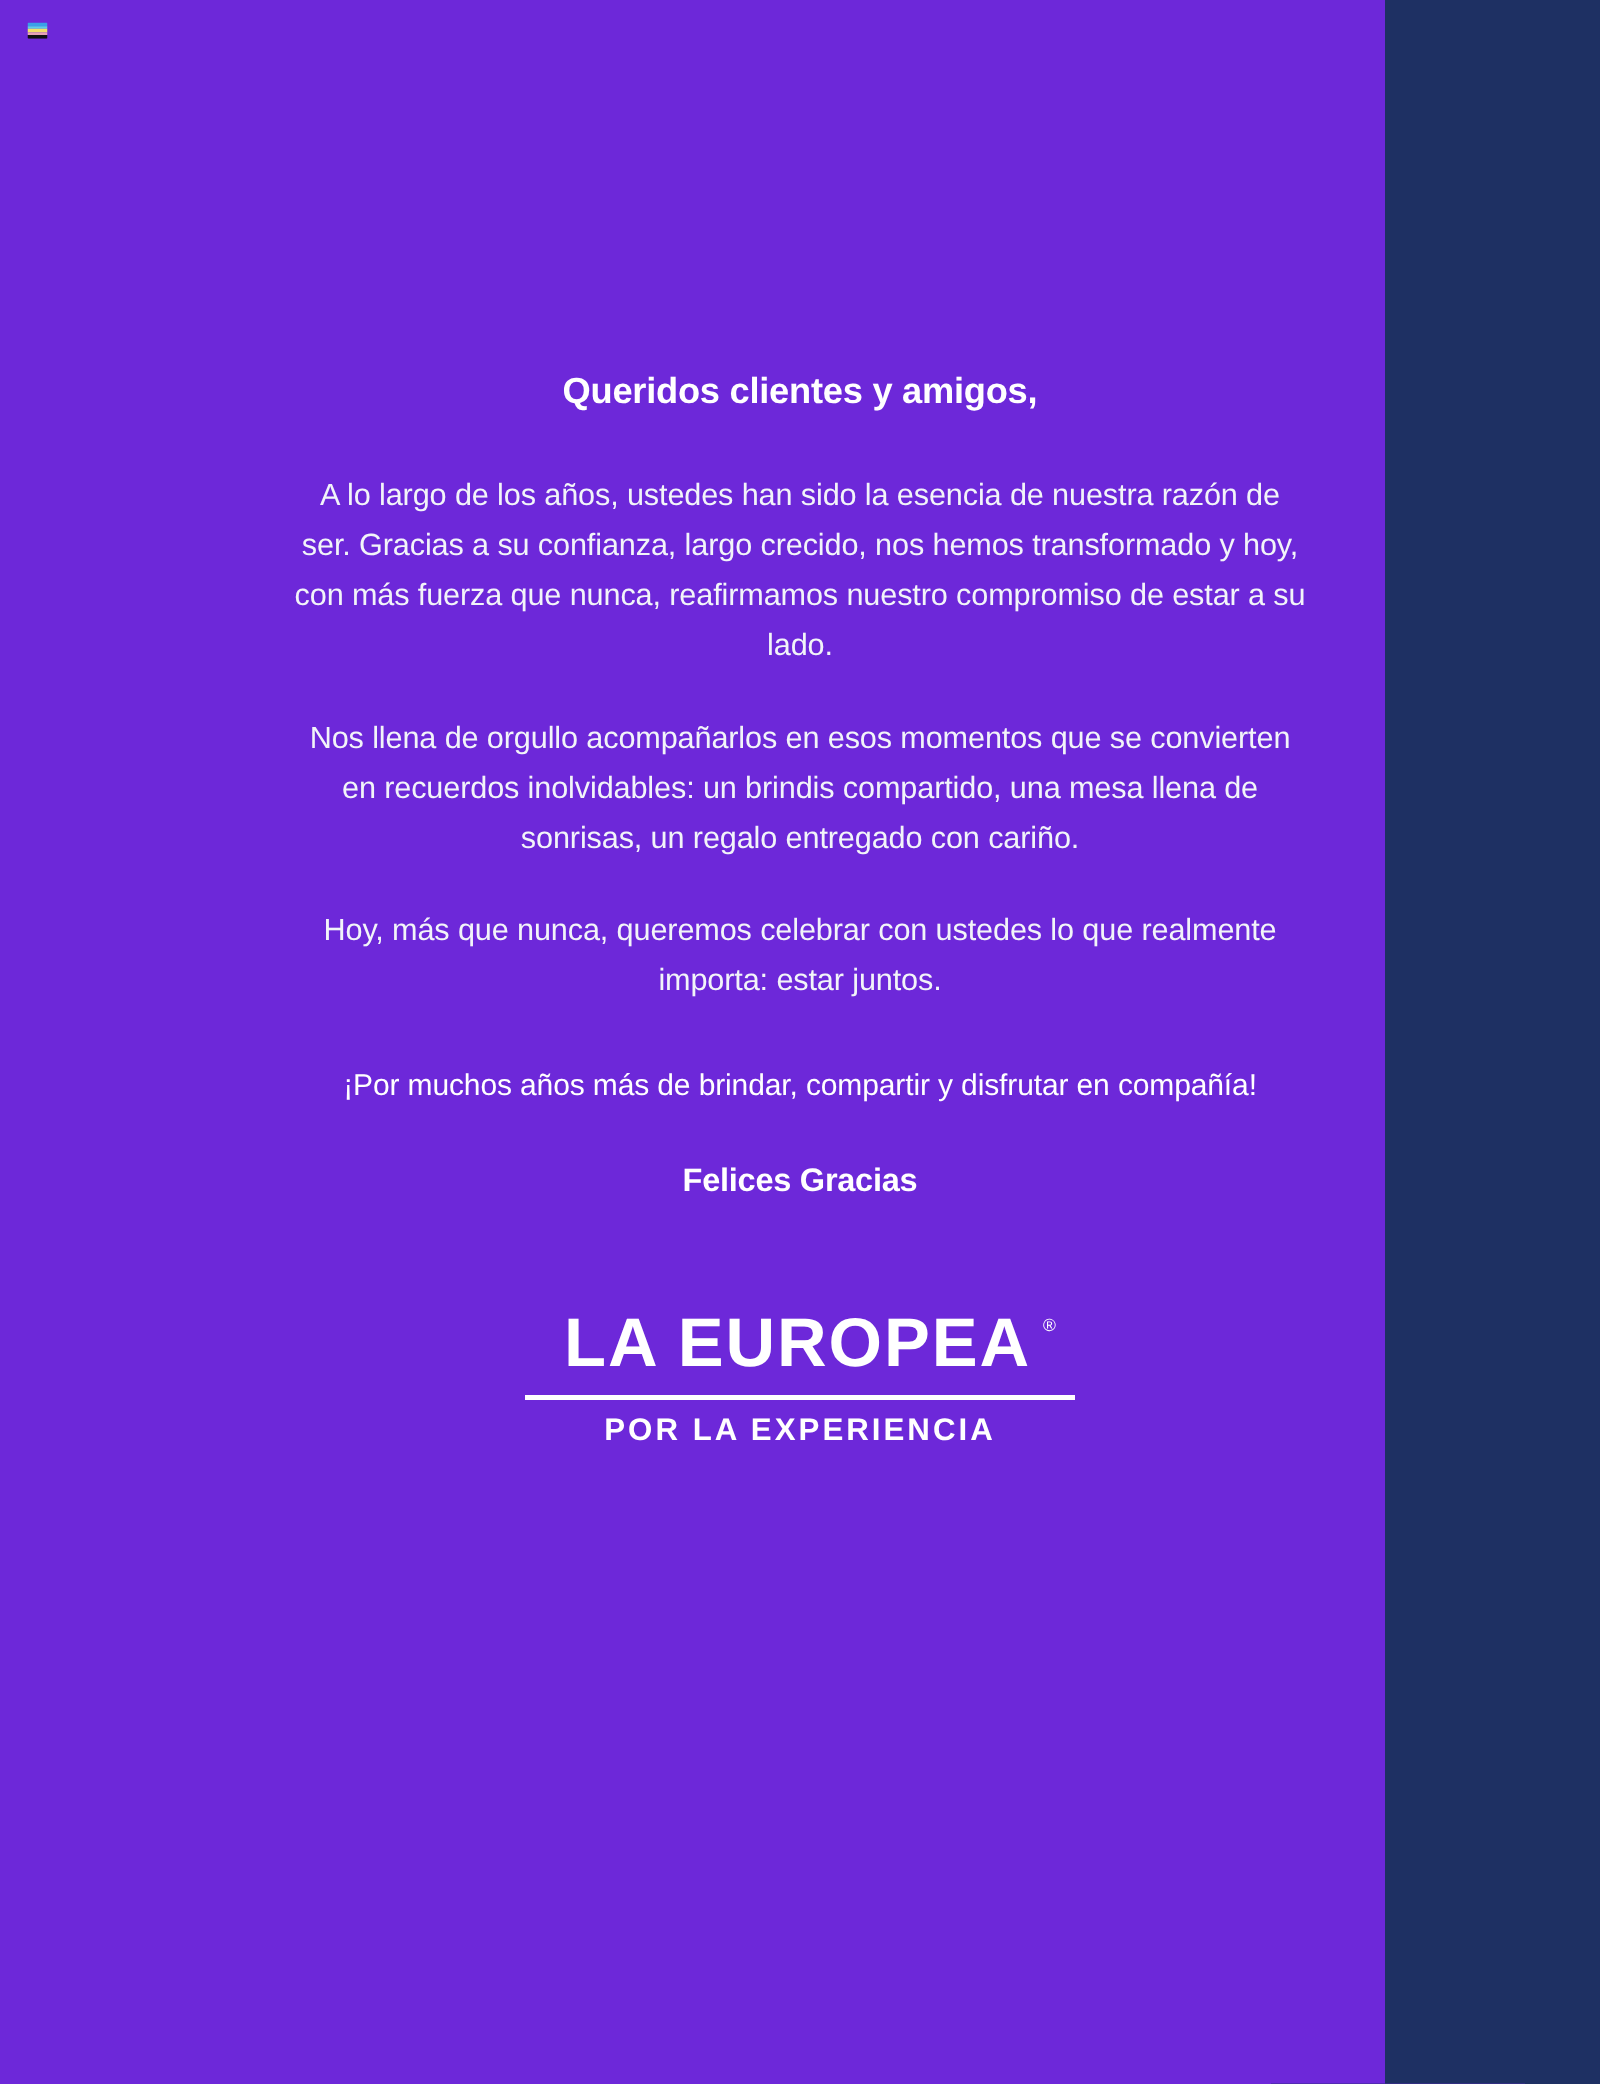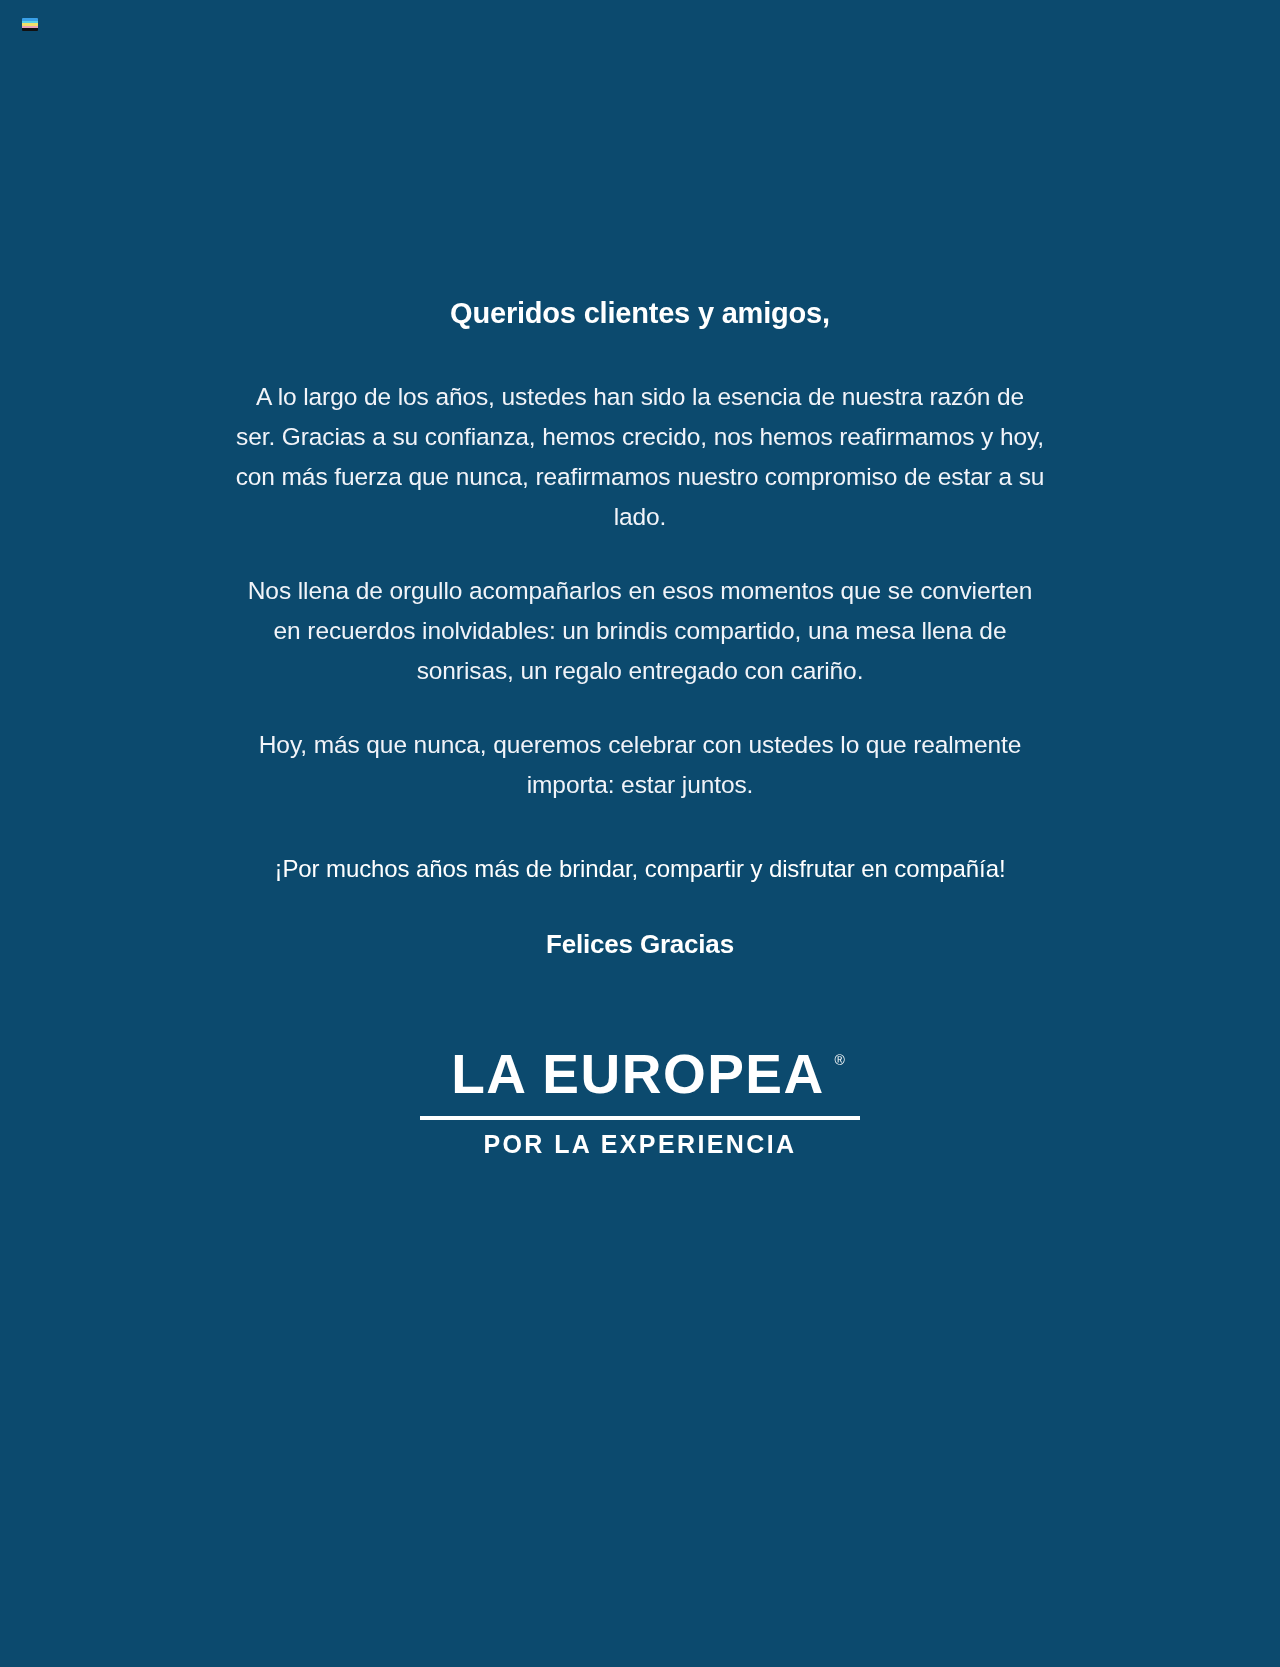--- a/index.html
+++ b/index.html
@@ -10,23 +10,23 @@
     width: 1280px;
     height: 1667px;
     background: #1e3063;
     font-family: "Liberation Sans", sans-serif;
     -webkit-font-smoothing: antialiased;
     overflow: hidden;
   }
 
   .page {
     position: relative;
-    width: 1280px;
+    width: 1108px;
     height: 1667px;
-    background: #0c4a6e;
+    background: #6d28d9;
     box-sizing: border-box;
   }
 
   
   .corner-marker {
     position: absolute;
     left: 22px;
     top: 18px;
     width: 16px;
     height: 13px;
@@ -147,21 +147,21 @@
     <i style="background:#f2e06a"></i>
     <i style="background:#e8a2b8"></i>
     <i style="background:#111111"></i>
   </div>
 
   <div class="content">
     <div class="letter">
 
       <h1 class="greeting">Queridos clientes y amigos,</h1>
 
-      <p class="para p1">A lo largo de los años, ustedes han sido la esencia de nuestra razón de ser. Gracias a su confianza, hemos crecido, nos hemos reafirmamos y hoy, con más fuerza que nunca, reafirmamos nuestro compromiso de estar a su lado.</p>
+      <p class="para p1">A lo largo de los años, ustedes han sido la esencia de nuestra razón de ser. Gracias a su confianza, largo crecido, nos hemos transformado y hoy, con más fuerza que nunca, reafirmamos nuestro compromiso de estar a su lado.</p>
 
       <p class="para p2">Nos llena de orgullo acompañarlos en esos momentos que se convierten en recuerdos inolvidables: un brindis compartido, una mesa llena de sonrisas, un regalo entregado con cariño.</p>
 
       <p class="para p3">Hoy, más que nunca, queremos celebrar con ustedes lo que realmente importa: estar juntos.</p>
 
       <p class="closing">¡Por muchos años más de brindar, compartir y disfrutar en compañía!</p>
 
       <p class="wishes">Felices Gracias</p>
 
       <div class="logo-block">

